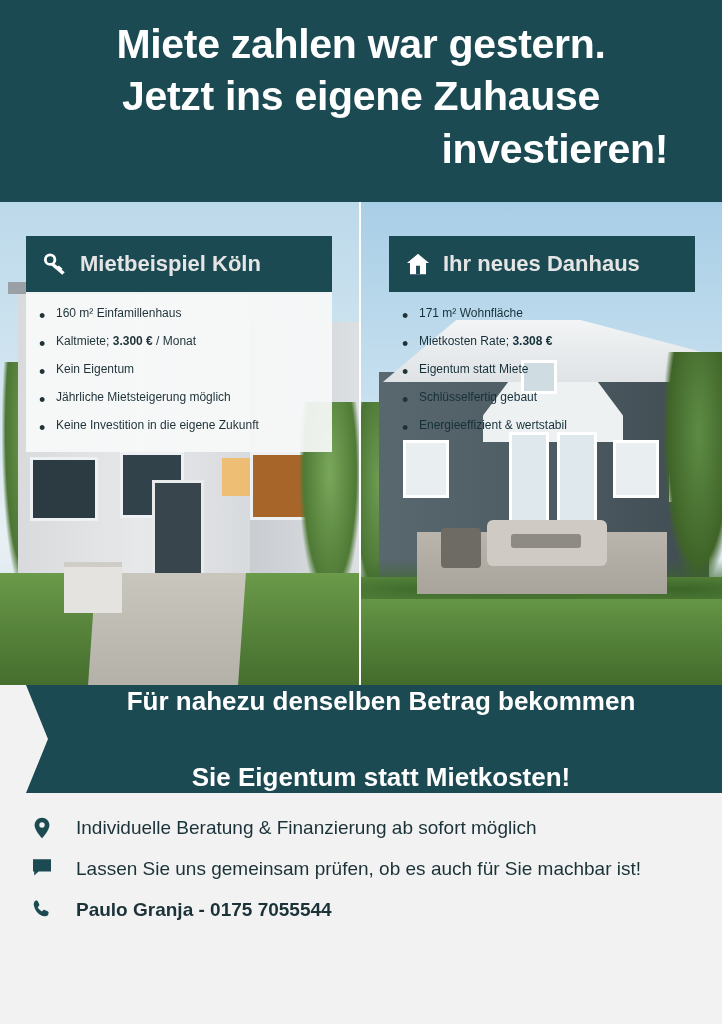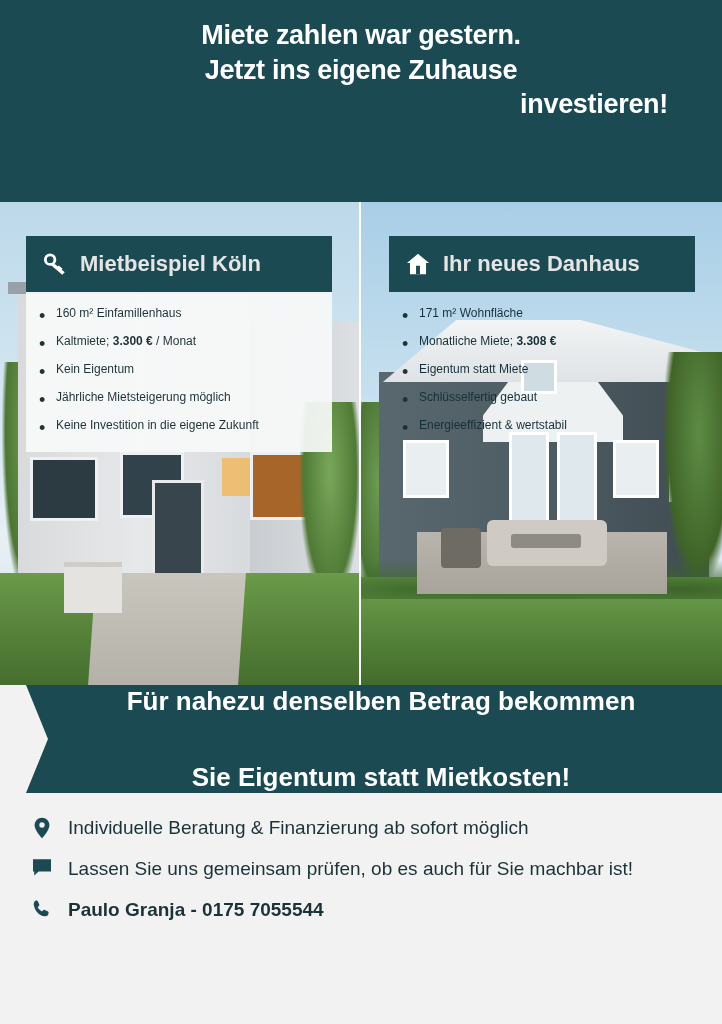--- a/index.html
+++ b/index.html
@@ -25,21 +25,21 @@
   
   .header {
     background: #1b4a53;
     padding: 18px 28px 22px 28px;
     box-sizing: border-box;
     height: 202px;
   }
   .headline {
     color: #ffffff;
     font-weight: bold;
-    font-size: 27px;
+    font-size: 41px;
     line-height: 1.28;
     text-align: center;
     letter-spacing: -0.3px;
   }
   .headline .l1 { display:block; }
   .headline .l2 { display:block; }
   .headline .l3 { display:block; text-align: right; padding-right: 26px; }
 
   
   .photos {
@@ -253,21 +253,21 @@
 
   
   .footer {
     padding: 22px 30px 0 30px;
     box-sizing: border-box;
     background: #f2f2f2;
   }
   .frow {
     display: flex;
     align-items: flex-start;
-    gap: 14px;
+    gap: 22px;
     margin-bottom: 16px;
   }
   .fico {
     width: 24px;
     flex: 0 0 24px;
     display: flex;
     justify-content: center;
     padding-top: 2px;
   }
   .ftext {
@@ -361,21 +361,21 @@
           <svg width="26" height="26" viewBox="0 0 24 24" aria-hidden="true">
             <path d="M12 2.6 L1.8 11 H4.6 V21.4 H19.4 V11 H22.2 Z" fill="#ffffff"></path>
             <rect x="10.2" y="13.6" width="3.6" height="7.8" fill="#1b4a53"></rect>
           </svg>
         </span>
         <span class="card-head-title">Ihr neues Danhaus</span>
       </div>
       <div class="card-body">
         <ul class="bullets">
           <li><span>171 m² Wohnfläche</span></li>
-          <li><span>Monatliche Miete; </span><b>3.308 €</b></li>
+          <li><span>Mietkosten Rate; </span><b>3.308 €</b></li>
           <li><span>Eigentum statt Miete</span></li>
           <li><span>Schlüsselfertig gebaut</span></li>
           <li><span>Energieeffizient &amp; wertstabil</span></li>
         </ul>
       </div>
     </div>
   </div>
 
   <div class="banner-wrap">
     <div class="banner">

